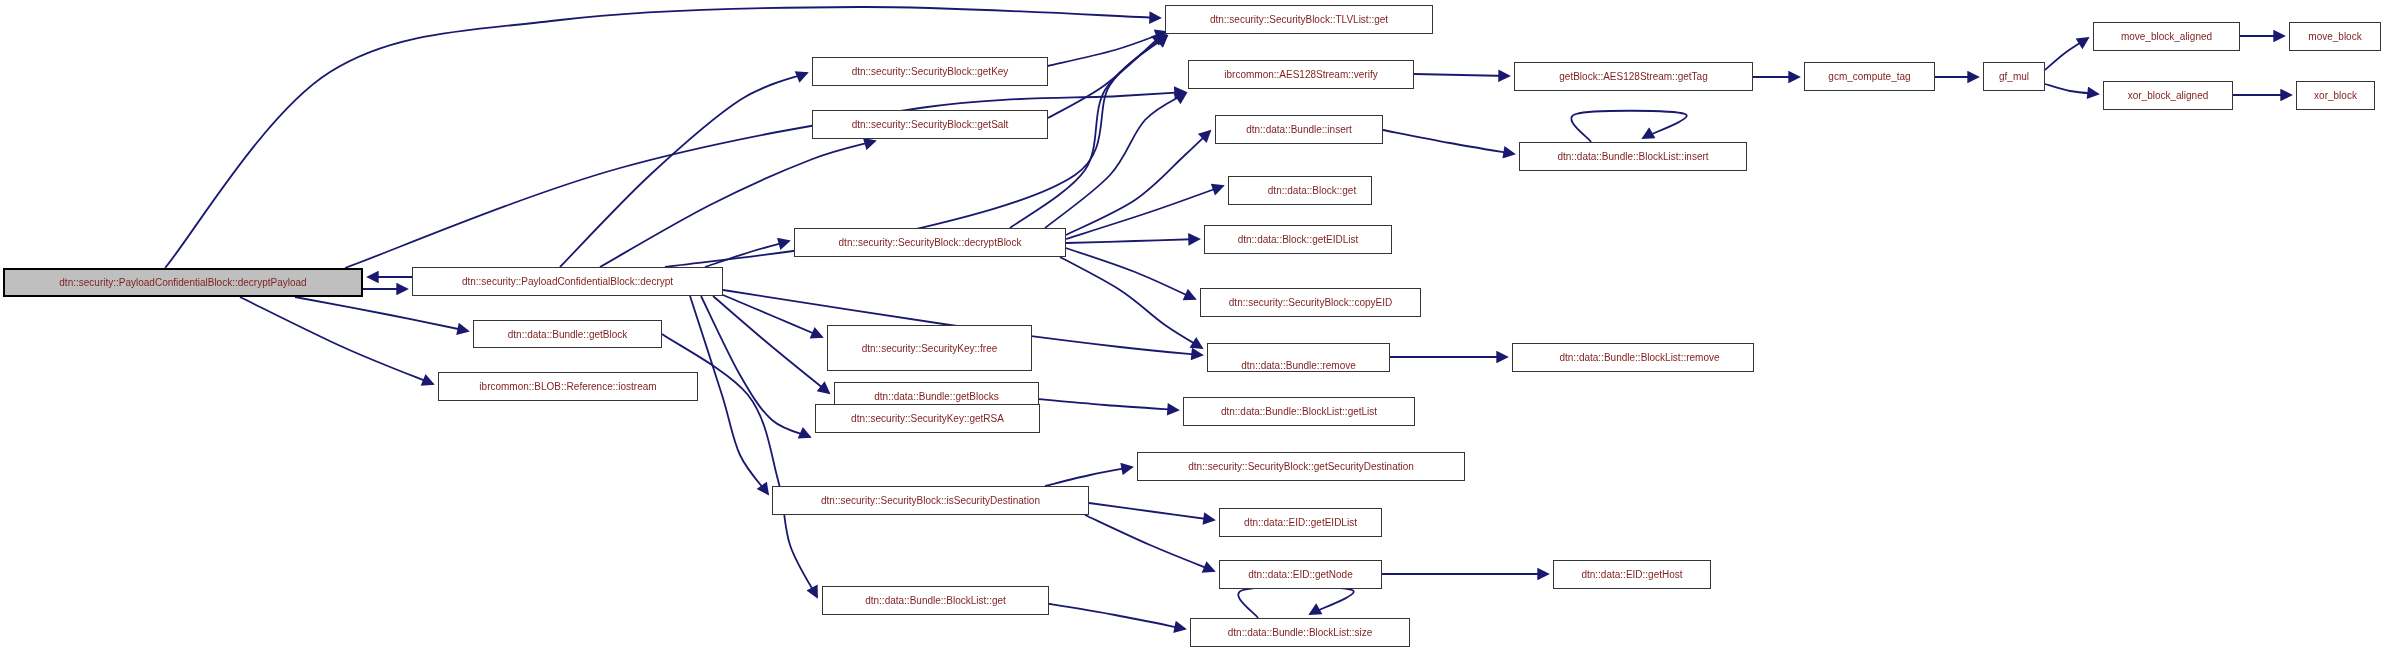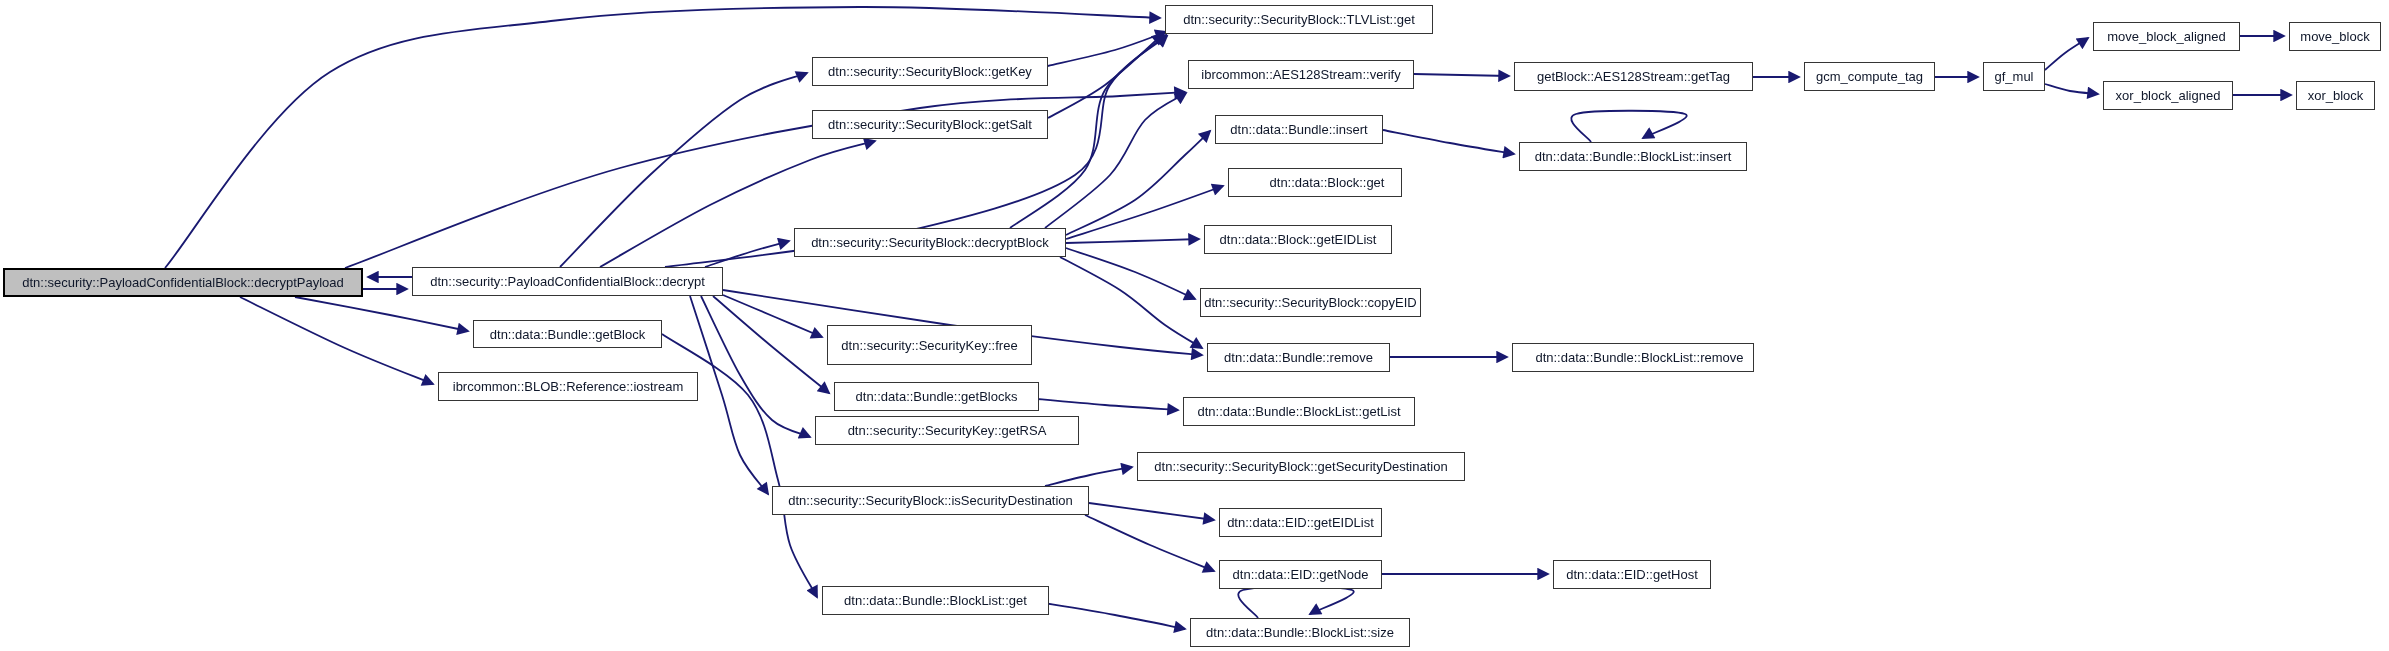--- a/index.html
+++ b/index.html
@@ -1,20 +1,20 @@
 <!DOCTYPE html>
 <html><head>
 <meta charset="utf-8">
 <style>
   html,body{margin:0;padding:0;background:#ffffff;}
   #graph{position:relative;width:2389px;height:651px;background:#ffffff;overflow:hidden;
          font-family:"Liberation Sans", sans-serif;}
   #edge-layer{position:absolute;left:0;top:0;width:2389px;height:651px;}
   .node{position:absolute;box-sizing:border-box;background:#ffffff;border:1.5px solid #353535;
-        color:#0f172a;font-size:13px;text-align:center;white-space:nowrap;
+        color:#7f1d1d;font-size:10px;text-align:center;white-space:nowrap;
         display:flex;align-items:center;justify-content:center;cursor:pointer;}
   .node.main{background:#bfbfbf;border:2px solid #000000;}
   .edge{fill:none;stroke:#191970;stroke-width:1.8px;}
 </style>
 </head>
 <body>
 
 <div id="graph">
   <svg id="edge-layer" viewBox="0 0 2389 651" xmlns="http://www.w3.org/2000/svg">
     <defs>
@@ -82,54 +82,54 @@
       </div>
       <div class="node" style="left: 812px; top: 57px; width: 236px; height: 29px;">
         <span>dtn::security::SecurityBlock::getKey</span>
       </div>
       <div class="node" style="left: 812px; top: 110px; width: 236px; height: 29px;">
         <span>dtn::security::SecurityBlock::getSalt</span>
       </div>
       <div class="node" style="left: 794px; top: 228px; width: 272px; height: 29px;">
         <span>dtn::security::SecurityBlock::decryptBlock</span>
       </div>
-      <div class="node" style="left: 827px; top: 325px; width: 205px; height: 40px;">
+      <div class="node" style="left: 827px; top: 325px; width: 205px; height: 46px;">
         <span>dtn::security::SecurityKey::free</span>
       </div>
       <div class="node" style="left: 834px; top: 382px; width: 205px; height: 29px;">
         <span>dtn::data::Bundle::getBlocks</span>
       </div>
-      <div class="node" style="left: 815px; top: 416px; width: 264px; height: 29px;">
+      <div class="node" style="left: 815px; top: 404px; width: 225px; height: 29px;">
         <span>dtn::security::SecurityKey::getRSA</span>
       </div>
       <div class="node" style="left: 772px; top: 486px; width: 317px; height: 29px;">
         <span>dtn::security::SecurityBlock::isSecurityDestination</span>
       </div>
       <div class="node" style="left: 822px; top: 586px; width: 227px; height: 29px;">
         <span>dtn::data::Bundle::BlockList::get</span>
       </div>
       <div class="node" style="left: 1165px; top: 5px; width: 268px; height: 29px;">
         <span>dtn::security::SecurityBlock::TLVList::get</span>
       </div>
       <div class="node" style="left: 1188px; top: 60px; width: 226px; height: 29px;">
         <span>ibrcommon::AES128Stream::verify</span>
       </div>
       <div class="node" style="left: 1215px; top: 115px; width: 168px; height: 29px;">
         <span>dtn::data::Bundle::insert</span>
       </div>
-      <div class="node" style="left: 1228px; top: 168px; width: 174px; height: 29px; padding-left: 24px;">
+      <div class="node" style="left: 1228px; top: 176px; width: 144px; height: 29px; padding-left: 24px;">
         <span>dtn::data::Block::get</span>
       </div>
       <div class="node" style="left: 1204px; top: 225px; width: 188px; height: 29px;">
         <span>dtn::data::Block::getEIDList</span>
       </div>
       <div class="node" style="left: 1200px; top: 288px; width: 221px; height: 29px;">
         <span>dtn::security::SecurityBlock::copyEID</span>
       </div>
-      <div class="node" style="left: 1207px; top: 343px; width: 183px; height: 29px;">
+      <div class="node" style="left: 1207px; top: 343px; width: 183px; height: 29px; align-items: flex-end;">
         <span>dtn::data::Bundle::remove</span>
       </div>
       <div class="node" style="left: 1183px; top: 397px; width: 232px; height: 29px;">
         <span>dtn::data::Bundle::BlockList::getList</span>
       </div>
       <div class="node" style="left: 1137px; top: 452px; width: 328px; height: 29px;">
         <span>dtn::security::SecurityBlock::getSecurityDestination</span>
       </div>
       <div class="node" style="left: 1219px; top: 508px; width: 163px; height: 29px;">
         <span>dtn::data::EID::getEIDList</span>

